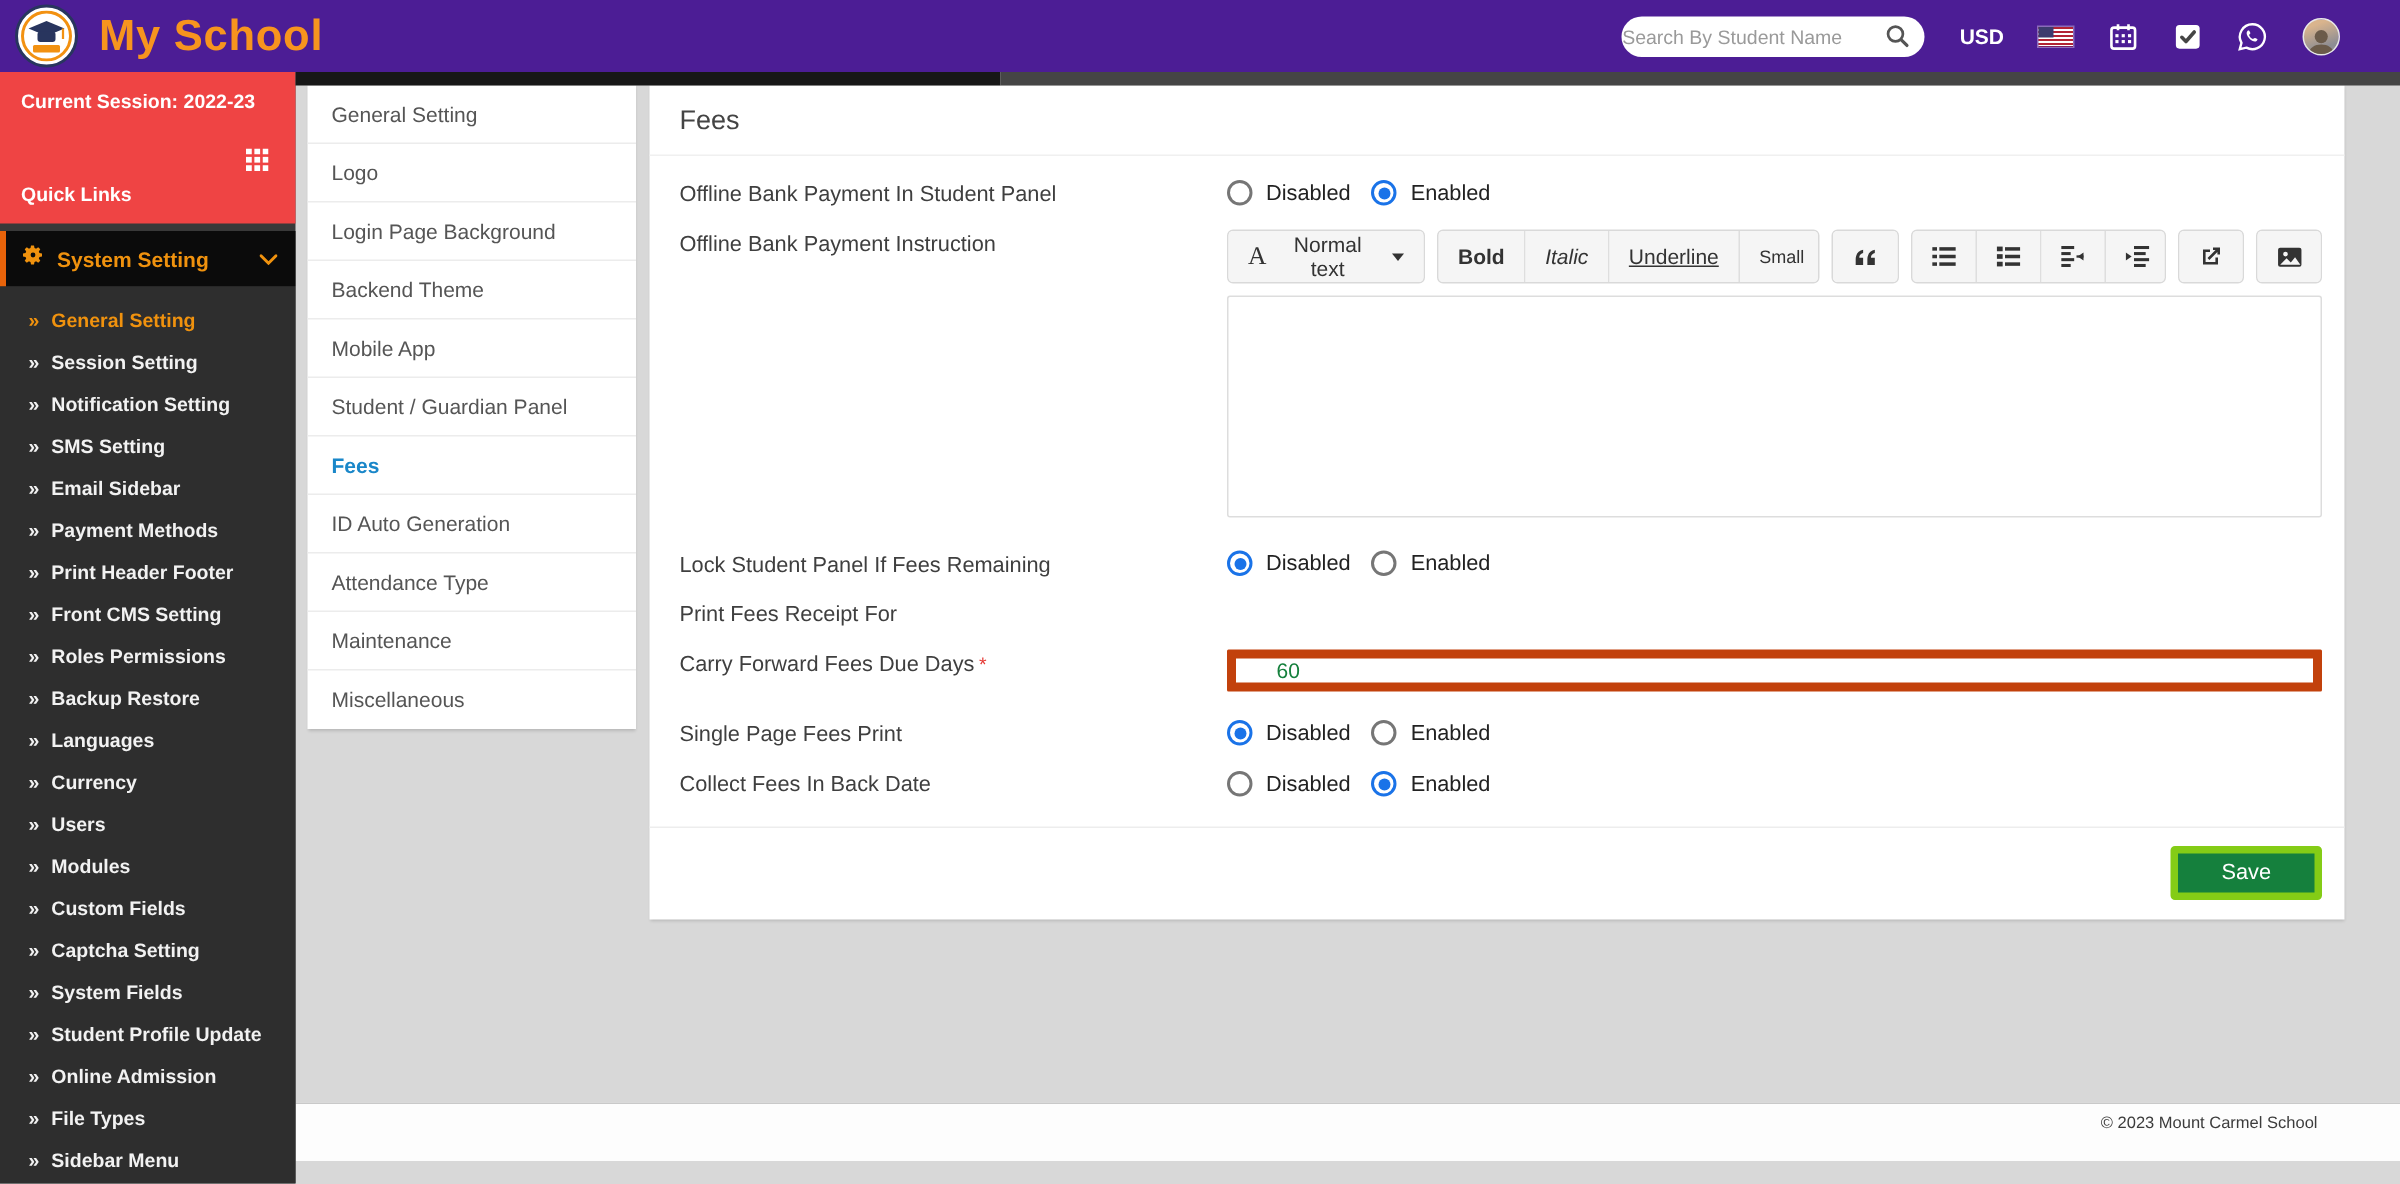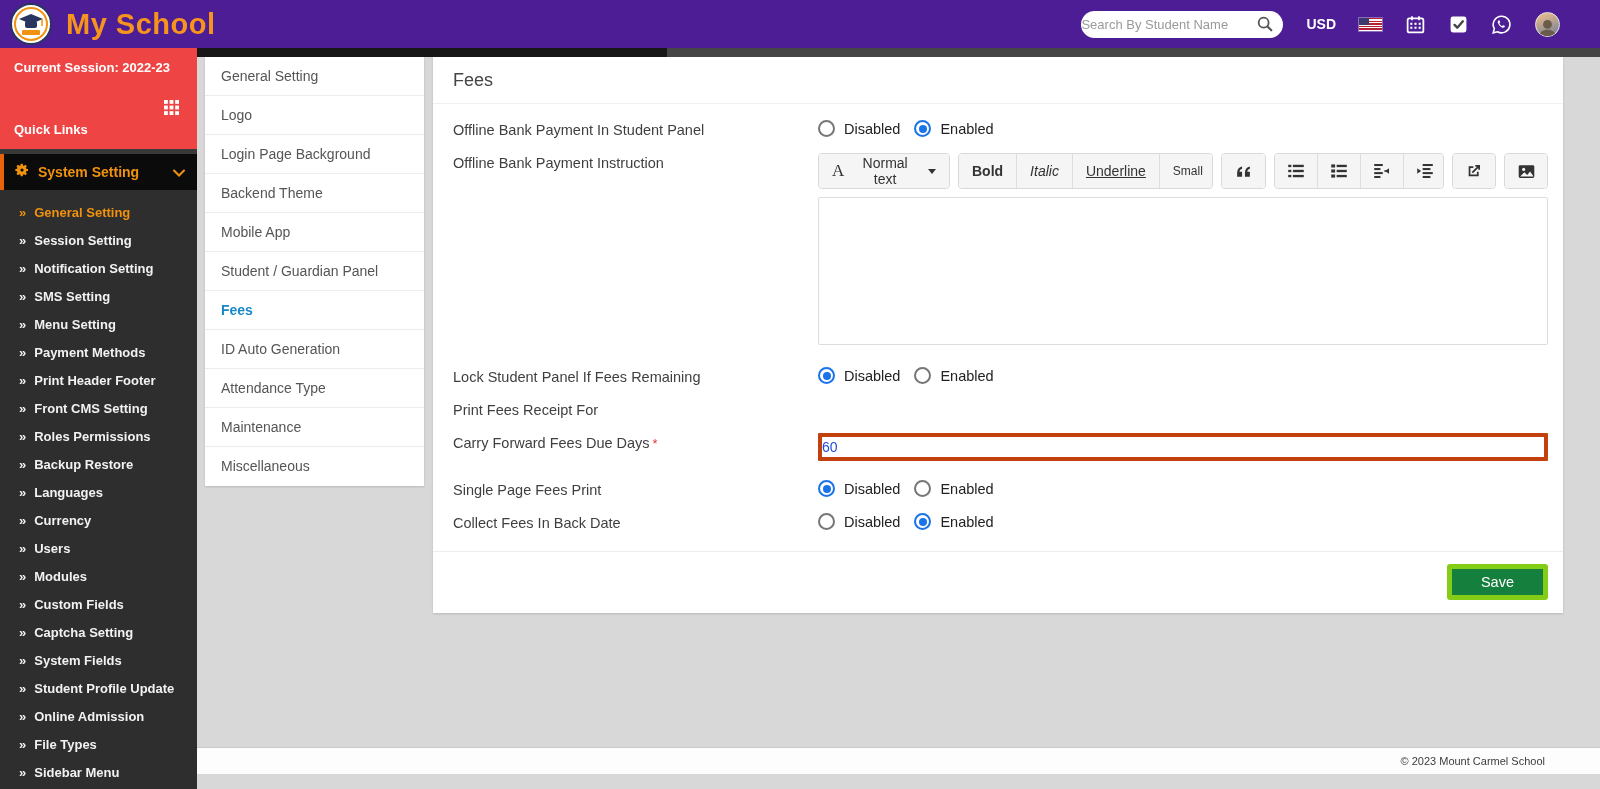--- a/index.html
+++ b/index.html
@@ -75,28 +75,28 @@
   .ed-btn { background:#f5f5f5; border:none; border-right:1px solid #dedede; padding:0 13px; height:34px; font-size:14px; color:#333; cursor:pointer; display:flex; align-items:center; gap:6px; font-family:"Liberation Sans",sans-serif; }
   .ed-btn:last-child { border-right:none; }
   .ed-btn.b { font-weight:bold; }
   .ed-btn.i { font-style:italic; }
   .ed-btn.u { text-decoration:underline; }
   .ed-btn.s { font-size:12px; }
   .style-letter { font-family:"Liberation Serif", serif; font-size:17px; }
   .caret { width:0; height:0; border-left:4px solid transparent; border-right:4px solid transparent; border-top:5px solid #333; margin-left:2px; }
   .editor-area { margin-top:8px; height:148px; border:1px solid #ddd; border-radius:2px; background:#fff; cursor:text; }
 
-  .text-input { width:100%; height:28px; border:4px solid #c2410c; border-radius:1px; padding:0 0; font-size:14px; color:#1d4ed8; font-family:"Liberation Sans",sans-serif; outline:none; }
+  .text-input { width:100%; height:28px; border:6px solid #c2410c; border-radius:1px; padding:0 27px; font-size:14px; color:#15803d; font-family:"Liberation Sans",sans-serif; outline:none; }
 
   
   .card-foot { margin-top:20px; border-top:1px solid #ededed; padding:12px 15px 13px 15px; text-align:right; }
   .save-btn { background:#15803d; color:#fff; border:5px solid #84cc16; border-radius:3px; font-size:14.5px; padding:5px 29px; cursor:pointer; font-family:"Liberation Sans",sans-serif; }
 
   
-  .page-footer { position:absolute; left:0; right:0; bottom:15px; height:27px; background:#fdfdfd; border-top:1px solid #c9c9c9; font-size:11px; color:#3c3c3c; text-align:right; line-height:26px; padding-right:55px; }
+  .page-footer { position:absolute; left:0; right:0; bottom:15px; height:39px; background:#fdfdfd; border-top:1px solid #c9c9c9; font-size:11px; color:#3c3c3c; text-align:right; line-height:26px; padding-right:55px; }
 </style>
 </head>
 <body>
 
 <div class="header">
   <div class="brand">
     <span class="logo-badge">
       <svg width="34" height="34" viewBox="0 0 34 34">
         <circle cx="17" cy="17" r="16" fill="#fff" stroke="#f29111" stroke-width="2"></circle>
         <polygon points="17,7 29,12 17,17 5,12" fill="#28355e"></polygon>
@@ -208,21 +208,21 @@
     <li class="side-item">
         <span class="chev">»</span>
         <span>Notification Setting</span>
       </li>
     <li class="side-item">
         <span class="chev">»</span>
         <span>SMS Setting</span>
       </li>
     <li class="side-item">
         <span class="chev">»</span>
-        <span>Menu Setting</span>
+        <span>Email Sidebar</span>
       </li>
     <li class="side-item">
         <span class="chev">»</span>
         <span>Payment Methods</span>
       </li>
     <li class="side-item">
         <span class="chev">»</span>
         <span>Print Header Footer</span>
       </li>
     <li class="side-item">
@@ -459,21 +459,21 @@
               <span class="opt-text">Disabled</span>
             </span>
             <span class="opt">
               <span class="radio"></span>
               <span class="opt-text">Enabled</span>
             </span>
           </div>
         </div>
       </div>
 
-      <div class="form-row" style="">
+      <div class="form-row" style="align-items:flex-end;">
         <div class="form-label">Collect Fees In Back Date</div>
         <div class="form-ctrl">
           <div class="opt-group">
             <span class="opt">
               <span class="radio"></span>
               <span class="opt-text">Disabled</span>
             </span>
             <span class="opt">
               <span class="radio checked"></span>
               <span class="opt-text">Enabled</span>

